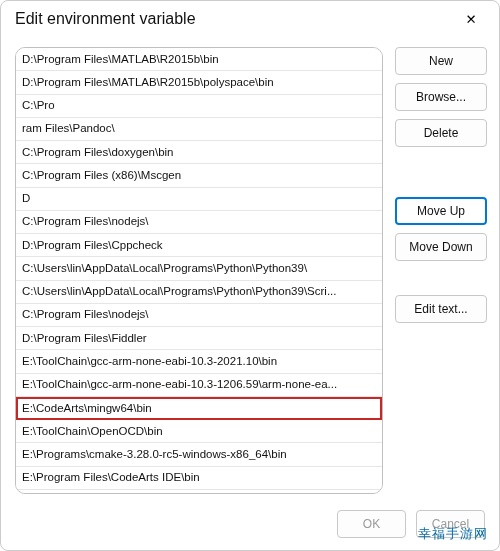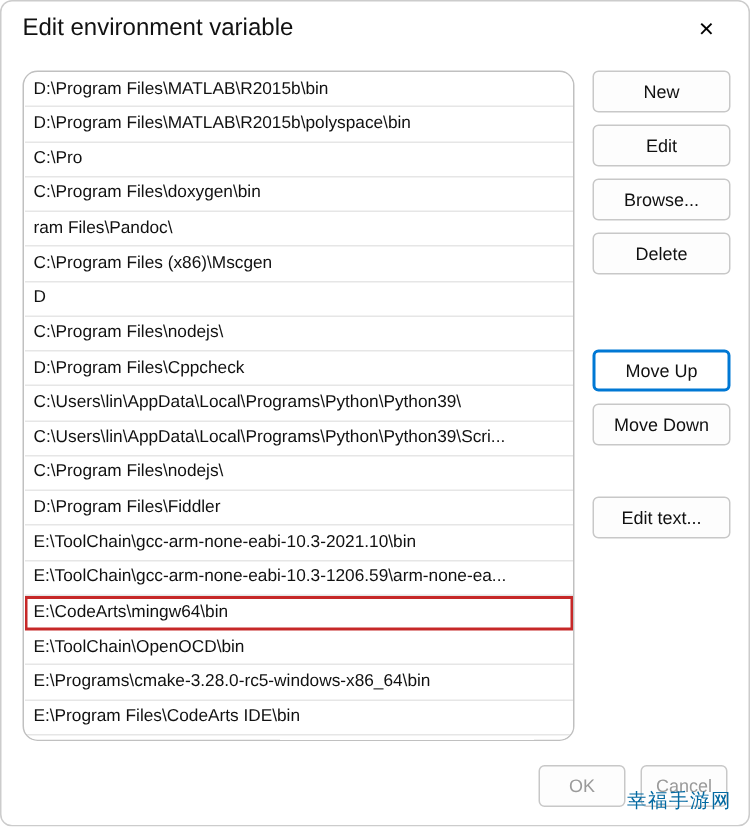--- a/index.html
+++ b/index.html
@@ -11,21 +11,21 @@
   .body-area { flex: 1; display: flex; padding: 12px 12px 8px 14px; gap: 12px; overflow: hidden; }
   .list-wrap { flex: 1; border: 1px solid #c0c0c0; border-radius: 10px; overflow-y: auto; background: #fff; }
   .list-item { padding: 2.5px 6px; border-bottom: 1px solid #e6e6e6; font-size: 11.5px; color: #111; cursor: default; white-space: nowrap; overflow: hidden; text-overflow: ellipsis; line-height: 1.5; }
   .list-item.highlighted { border: 2px solid #c62828; padding: 1px 4px; }
   .side-buttons { width: 92px; display: flex; flex-direction: column; gap: 8px; }
   .btn { height: 28px; border: 1px solid #c8c8c8; border-radius: 4px; background: #fdfdfd; font-size: 12px; color: #111; cursor: pointer; padding: 0 6px; }
   .btn.primary { border: 2px solid #0078d4; background: #fff; margin-top: 16px; }
   .btn.disabled { color: #9a9a9a; cursor: default; }
   .gap-block { height: 18px; }
   .footer { display: flex; justify-content: flex-end; gap: 10px; padding: 8px 14px 12px 14px; border-top: none; }
-  .footer .btn { width: 58px; }
+  .footer .btn { width: 69px; }
   .watermark { position: absolute; right: 12px; bottom: 8px; font-size: 13px; color: #0369a1; font-weight: 500; letter-spacing: 1px; pointer-events: none; }
   
   .list-wrap::-webkit-scrollbar { width: 14px; }
   .list-wrap::-webkit-scrollbar-track { background: #f0f0f0; }
   .list-wrap::-webkit-scrollbar-thumb { background: #c1c1c1; border-radius: 2px; }
 </style>
 </head>
 <body>
 
 <div class="dialog">
@@ -36,42 +36,41 @@
       <span>✕</span>
     </button>
   </div>
 
   <div class="body-area">
 
     <div class="list-wrap" id="list-wrap">
         <div class="list-item">D:\Program Files\MATLAB\R2015b\bin</div>
         <div class="list-item">D:\Program Files\MATLAB\R2015b\polyspace\bin</div>
         <div class="list-item">C:\Pro</div>
+        <div class="list-item">ram Files\Pandoc\</div>
         <div class="list-item">C:\Program Files\doxygen\bin</div>
-        <div class="list-item">ram Files\Pandoc\</div>
         <div class="list-item">C:\Program Files (x86)\Mscgen</div>
         <div class="list-item">D</div>
         <div class="list-item">C:\Program Files\nodejs\</div>
         <div class="list-item">D:\Program Files\Cppcheck</div>
         <div class="list-item">C:\Users\lin\AppData\Local\Programs\Python\Python39\</div>
         <div class="list-item">C:\Users\lin\AppData\Local\Programs\Python\Python39\Scri...</div>
         <div class="list-item">C:\Program Files\nodejs\</div>
         <div class="list-item">D:\Program Files\Fiddler</div>
         <div class="list-item">E:\ToolChain\gcc-arm-none-eabi-10.3-2021.10\bin</div>
         <div class="list-item">E:\ToolChain\gcc-arm-none-eabi-10.3-1206.59\arm-none-ea...</div>
         <div class="list-item highlighted">E:\CodeArts\mingw64\bin</div>
         <div class="list-item">E:\ToolChain\OpenOCD\bin</div>
         <div class="list-item">E:\Programs\cmake-3.28.0-rc5-windows-x86_64\bin</div>
         <div class="list-item">E:\Program Files\CodeArts IDE\bin</div>
         <div class="list-item">C:\Program Files\Nordic Semiconductor\nrf-command-line-t...</div>
       </div>
 
     <div class="side-buttons">
       <button class="btn">New</button>
-      <button class="btn">Edit</button>
       <button class="btn">Browse...</button>
       <button class="btn">Delete</button>
       <div class="gap-block"></div>
       <button class="btn primary">Move Up</button>
       <button class="btn">Move Down</button>
       <div class="gap-block"></div>
       <button class="btn">Edit text...</button>
     </div>
 
   </div>

